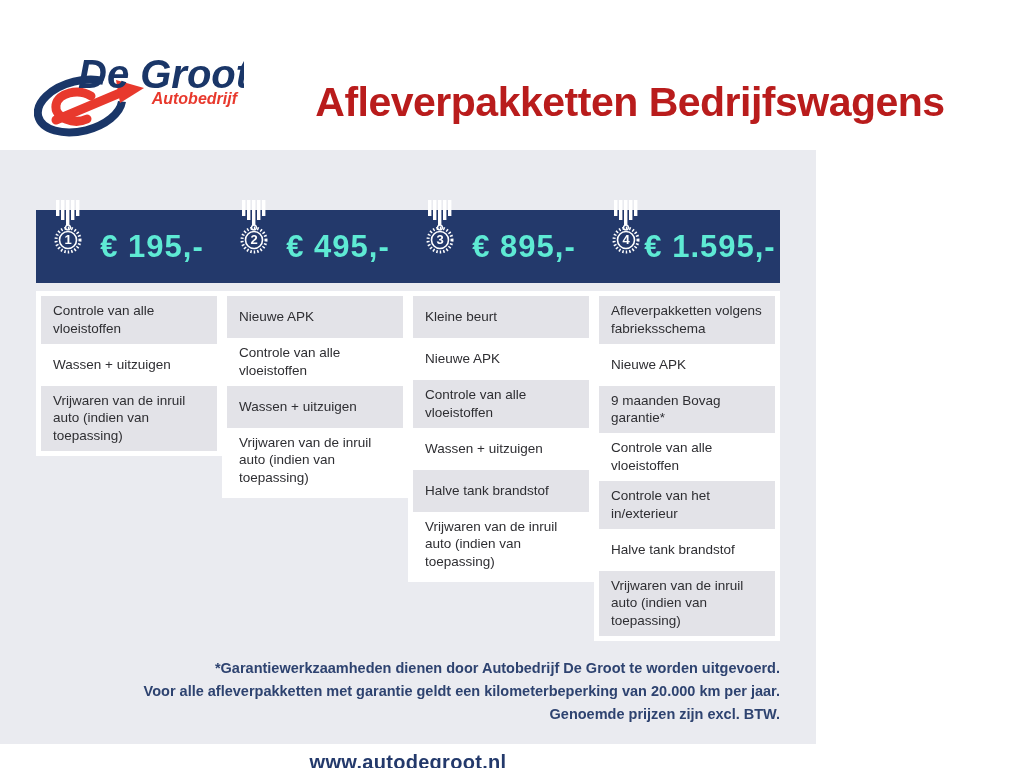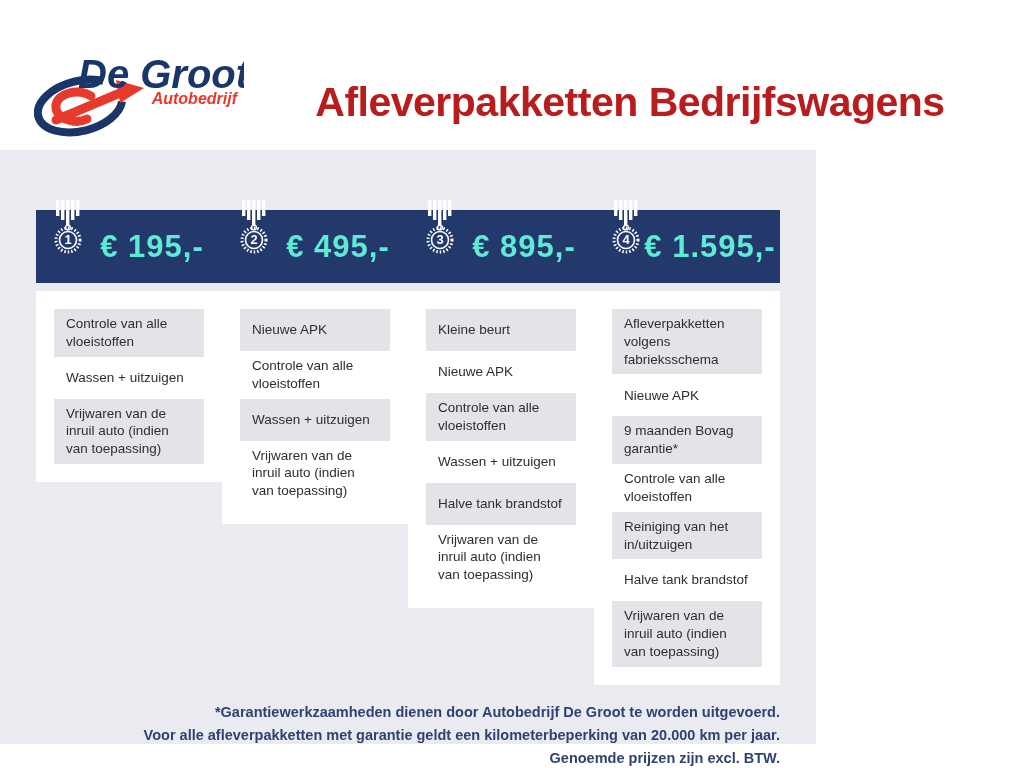--- a/index.html
+++ b/index.html
@@ -39,21 +39,21 @@
     white-space: nowrap;
   }
   .medal { position: absolute; left: 10px; top: -10px; width: 44px; height: 62px; }
   .medal svg { display: block; }
   .medal-num {
     position: absolute; left: 0; top: 33px; width: 44px; text-align: center;
     color: #ffffff; font-size: 13px; font-weight: 700; line-height: 13px;
   }
 
   .features {
-    list-style: none; margin: 8px 0 0; padding: 18px; background: #ffffff;
+    list-style: none; margin: 8px 0 0; padding: 5px; background: #ffffff;
   }
   .feature {
     min-height: 42px; display: flex; align-items: center;
     padding: 6px 12px; font-size: 13.5px; line-height: 1.32; color: #2E2E32;
     background: #ffffff;
   }
   .feature:nth-child(odd) { background: #E3E3E8; }
 
   
   .footnotes {
@@ -187,21 +187,21 @@
             </svg>
             <span class="medal-num">4</span>
           </div>
           <div class="price">€ 1.595,-</div>
         </div>
         <ul class="features">
           <li class="feature">Afleverpakketten volgens fabrieksschema</li>
           <li class="feature">Nieuwe APK</li>
           <li class="feature">9 maanden Bovag garantie*</li>
           <li class="feature">Controle van alle vloeistoffen</li>
-          <li class="feature">Reiniging van het in/uitzuigen</li>
+          <li class="feature">Controle van het in/exterieur</li>
           <li class="feature">Halve tank brandstof</li>
           <li class="feature">Vrijwaren van de inruil auto (indien van toepassing)</li>
         </ul>
       </section>
 
     </div>
 
     <div class="footnotes">
       <div>*Garantiewerkzaamheden dienen door Autobedrijf De Groot te worden uitgevoerd.</div>
       <div>Voor alle afleverpakketten met garantie geldt een kilometerbeperking van 20.000 km per jaar.</div>

